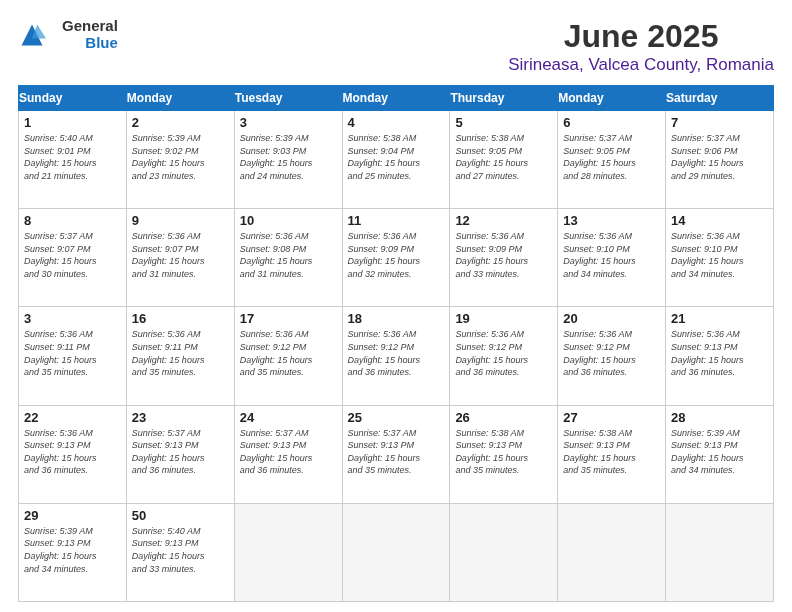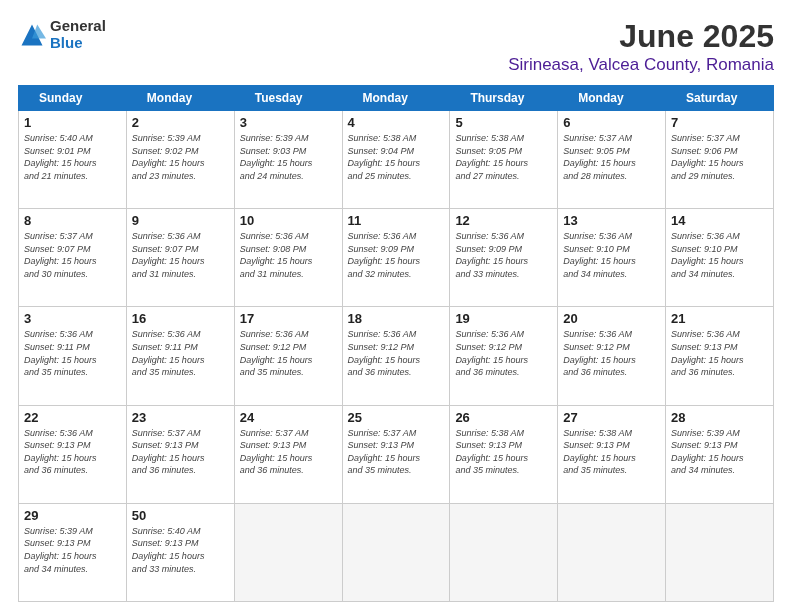--- a/index.html
+++ b/index.html
@@ -19,43 +19,44 @@
     }
     .header {
       display: flex;
       justify-content: space-between;
       align-items: flex-start;
       margin-bottom: 10px;
     }
     .logo {
       display: flex;
       align-items: center;
-      gap: 4px;
+      gap: 16px;
     }
     .logo-text {
       display: flex;
       flex-direction: column;
       line-height: 1.1;
     }
     .logo-general {
       font-size: 15px;
       font-weight: bold;
       color: #333;
     }
     .logo-blue {
       font-size: 15px;
       font-weight: bold;
       color: #1a73c1;
+      text-align: right;
     }
     .logo-icon {
       width: 28px;
       height: 28px;
     }
     .title-block {
-      text-align: right;
+      text-align: center;
     }
     .calendar-title {
       font-size: 32px;
       font-weight: bold;
       color: #333;
     }
     .calendar-subtitle {
       font-size: 17px;
       color: #4c1d95;
     }
@@ -64,21 +65,21 @@
       border: 1px solid #ccc;
       border-collapse: collapse;
       width: 100%;
       table-layout: fixed;
     }
     .calendar th {
       background: #1a73c1;
       color: #fff;
       font-size: 12px;
       font-weight: bold;
-      padding: 5px 20px;
+      padding: 5px 0;
       text-align: left;
       border: 1px solid #1a73c1;
     }
     .calendar td {
       border: 1px solid #ccc;
       vertical-align: top;
       padding: 4px 5px;
       font-size: 9.5px;
       color: #333;
       background: #fff;

